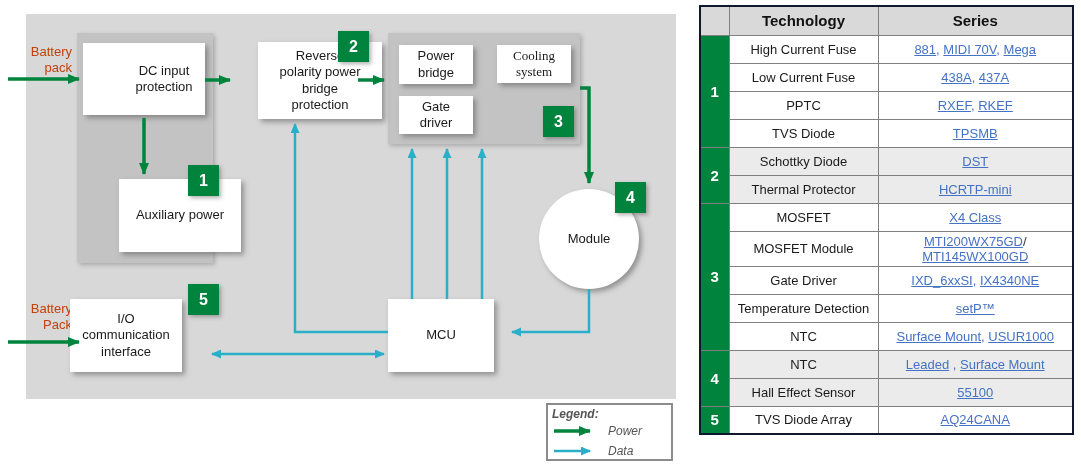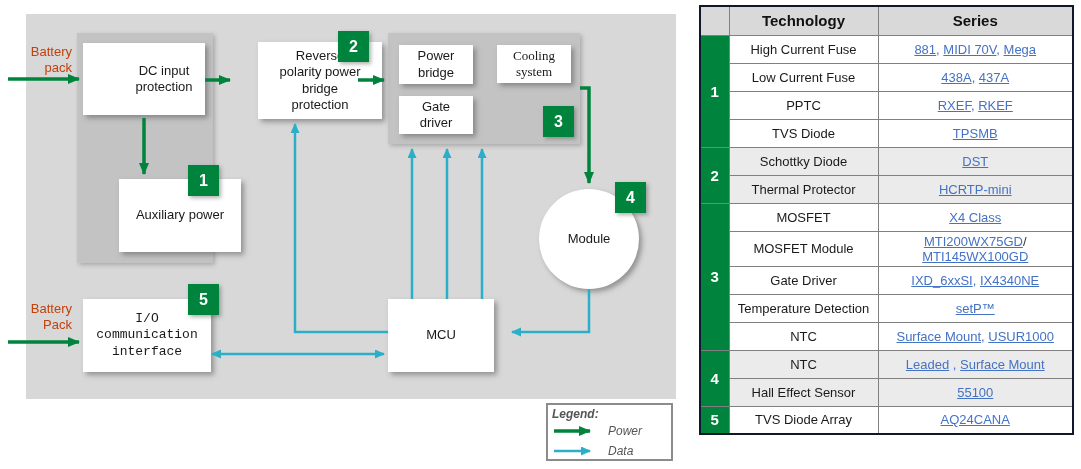--- a/index.html
+++ b/index.html
@@ -73,21 +73,21 @@
 bridge
 protection</div>
 <div class="blk" style="left:399px;top:45px;width:74px;height:39px;">Power
 bridge</div>
 <div class="blk" style="left:497px;top:45px;width:74px;height:38px;font-family:Liberation Serif, serif;">Cooling
 system</div>
 <div class="blk" style="left:399px;top:96px;width:74px;height:38px;">Gate
 driver</div>
 <div class="blk circle" style="left:539px;top:189px;width:100px;height:100px;">Module</div>
 <div class="blk" style="left:388px;top:299px;width:106px;height:73px;">MCU</div>
-<div class="blk" style="left:83px;top:299px;width:128px;height:73px;font-family:Liberation Mono, monospace;">I/O
+<div class="blk" style="left:70px;top:299px;width:112px;height:73px;">I/O
 communication
 interface</div>
 
 <div class="badge" style="left:188px;top:165px;z-index:6;">1</div>
 <div class="badge" style="left:338px;top:31px;z-index:6;">2</div>
 <div class="badge" style="left:543px;top:106px;z-index:6;">3</div>
 <div class="badge" style="left:615px;top:182px;z-index:6;">4</div>
 <div class="badge" style="left:188px;top:284px;z-index:6;">5</div>
 
 <div class="legend"></div>

